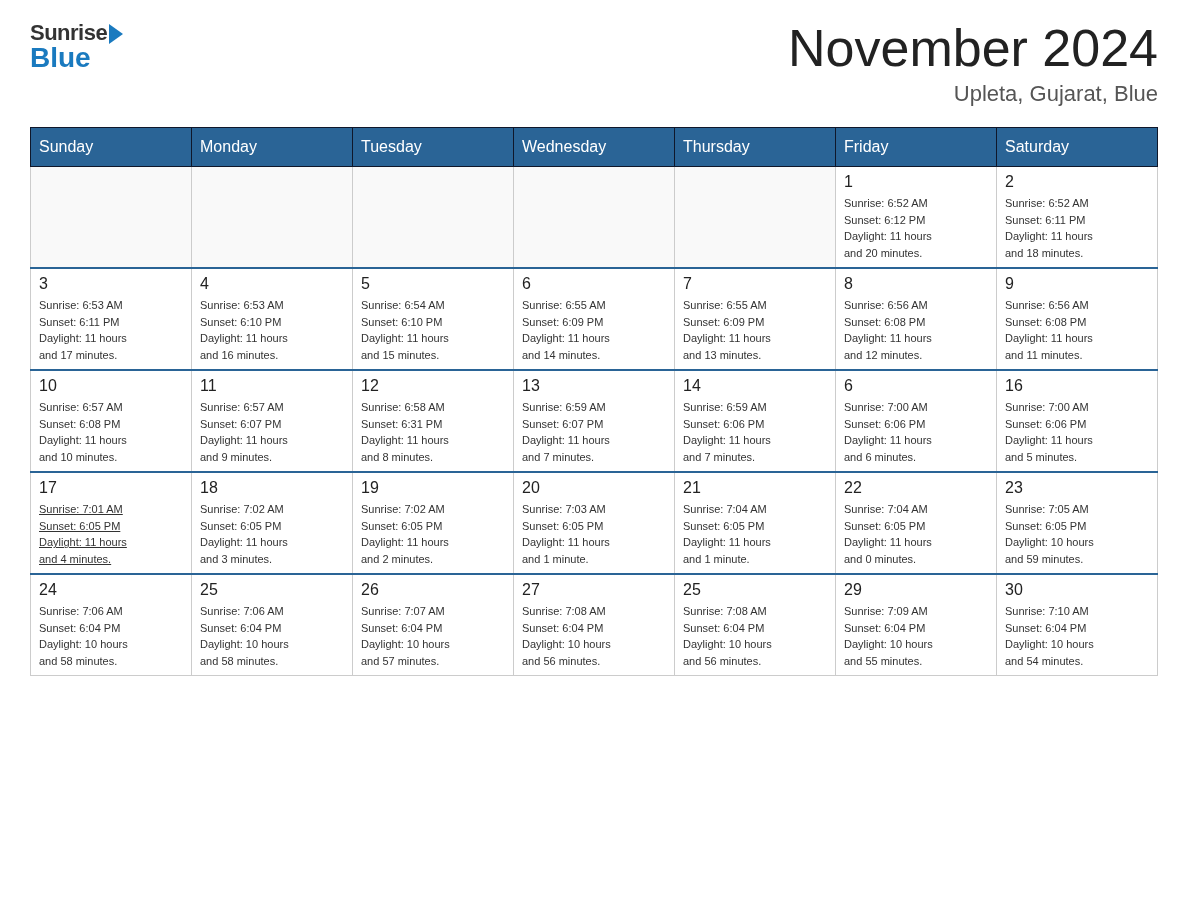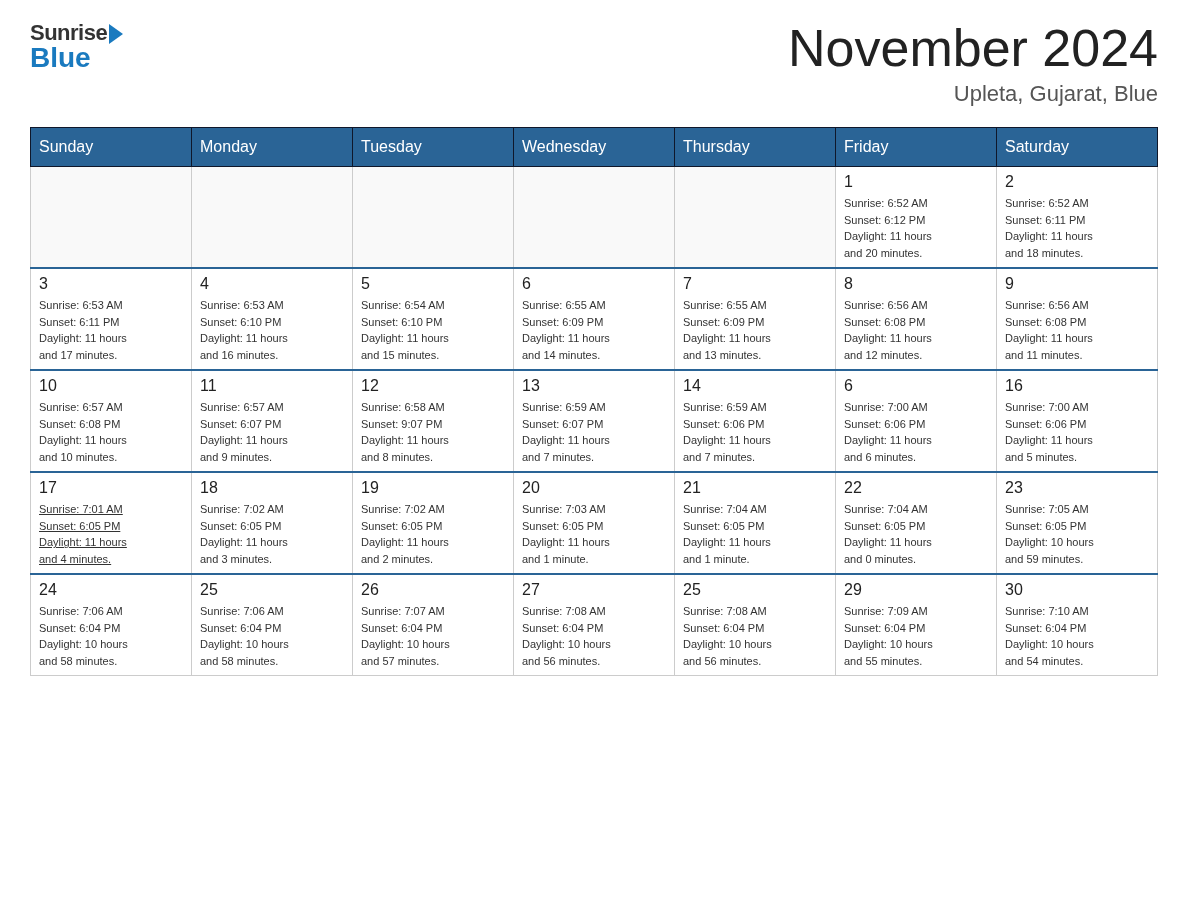--- a/index.html
+++ b/index.html
@@ -214,21 +214,21 @@
         <td>
           <span class="day-num">11</span>
           <div class="day-info" style="white-space: pre-line;">Sunrise: 6:57 AM
 Sunset: 6:07 PM
 Daylight: 11 hours
 and 9 minutes.</div>
         </td>
         <td>
           <span class="day-num">12</span>
           <div class="day-info" style="white-space: pre-line;">Sunrise: 6:58 AM
-Sunset: 9:07 PM
+Sunset: 6:31 PM
 Daylight: 11 hours
 and 8 minutes.</div>
         </td>
         <td>
           <span class="day-num">13</span>
           <div class="day-info" style="white-space: pre-line;">Sunrise: 6:59 AM
 Sunset: 6:07 PM
 Daylight: 11 hours
 and 7 minutes.</div>
         </td>

